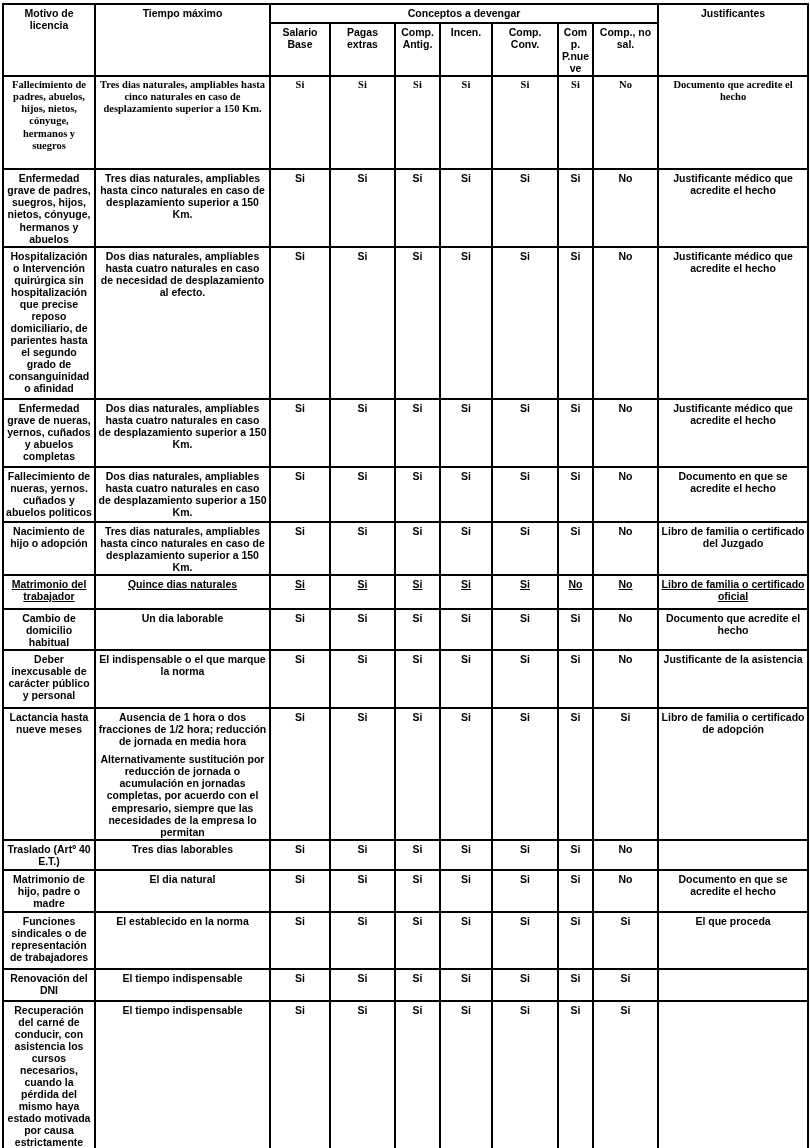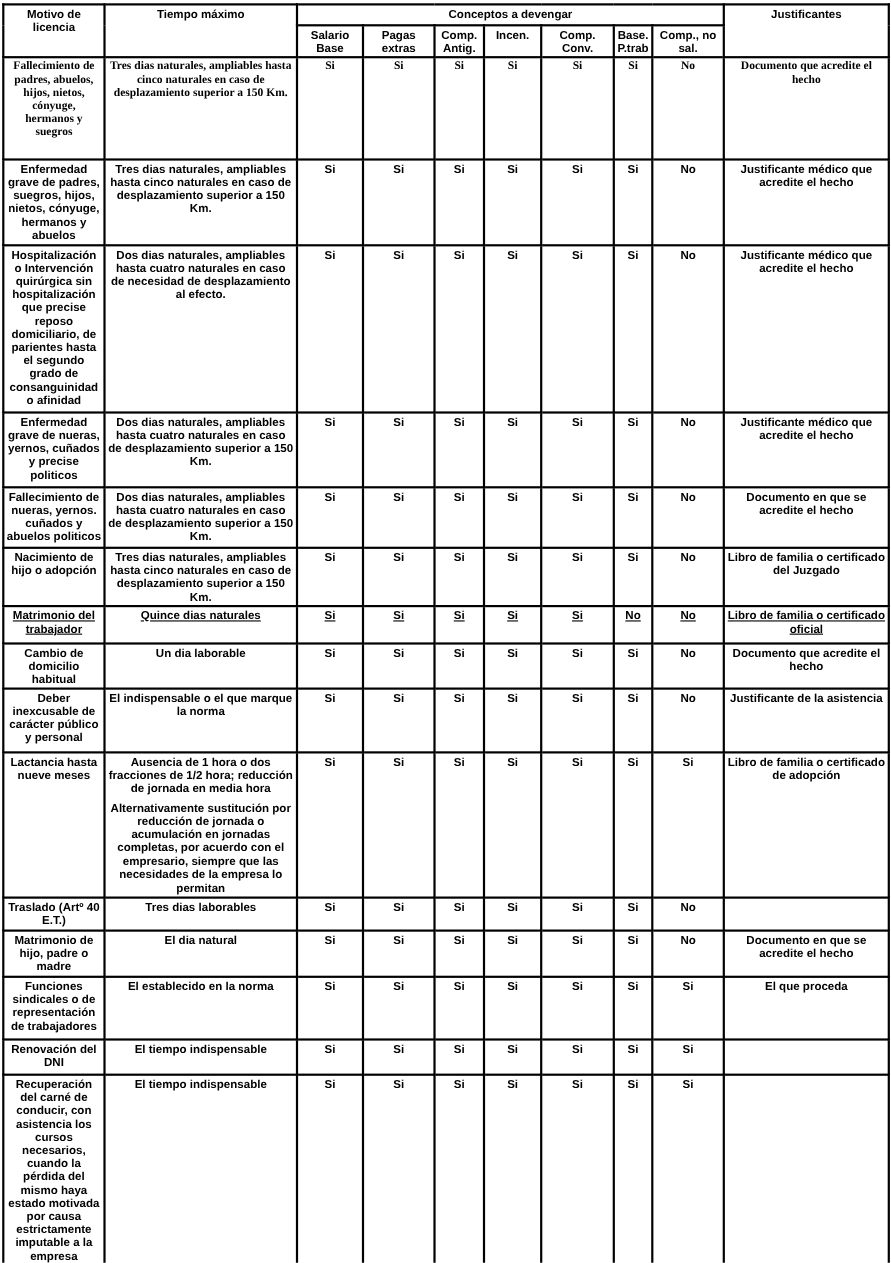--- a/index.html
+++ b/index.html
@@ -62,21 +62,21 @@
         <th rowspan="2">Tiempo máximo</th>
         <th colspan="7">Conceptos a devengar</th>
         <th rowspan="2">Justificantes</th>
       </tr>
       <tr style="height:28px">
         <th>Salario Base</th>
         <th>Pagas extras</th>
         <th>Comp. Antig.</th>
         <th>Incen.</th>
         <th>Comp. Conv.</th>
-        <th>Base. P.trab</th>
+        <th>Comp. P.nueve</th>
         <th>Comp., no sal.</th>
       </tr>
     </thead>
     <tbody id="rows">
         <tr style="height: 93px; font-family: Liberation Serif, serif;">
           <td class="c-motivo">Fallecimiento de padres, abuelos, hijos, nietos, cónyuge, hermanos y suegros</td>
           <td class="c-tiempo">
             <div class="para">Tres dias naturales, ampliables hasta cinco naturales en caso de desplazamiento superior a 150 Km.</div>
           </td>
           <td class="c-val">Si</td>
@@ -110,21 +110,21 @@
           <td class="c-val">Si</td>
           <td class="c-val">Si</td>
           <td class="c-val">Si</td>
           <td class="c-val">Si</td>
           <td class="c-val">Si</td>
           <td class="c-val">Si</td>
           <td class="c-val">No</td>
           <td class="c-just">Justificante médico que acredite el hecho</td>
         </tr>
         <tr style="height: 68px;">
-          <td class="c-motivo">Enfermedad grave de nueras, yernos, cuñados y precise politicos</td>
+          <td class="c-motivo">Enfermedad grave de nueras, yernos, cuñados y abuelos completas</td>
           <td class="c-tiempo">
             <div class="para">Dos dias naturales, ampliables hasta cuatro naturales en caso de desplazamiento superior a 150 Km.</div>
           </td>
           <td class="c-val">Si</td>
           <td class="c-val">Si</td>
           <td class="c-val">Si</td>
           <td class="c-val">Si</td>
           <td class="c-val">Si</td>
           <td class="c-val">Si</td>
           <td class="c-val">No</td>

